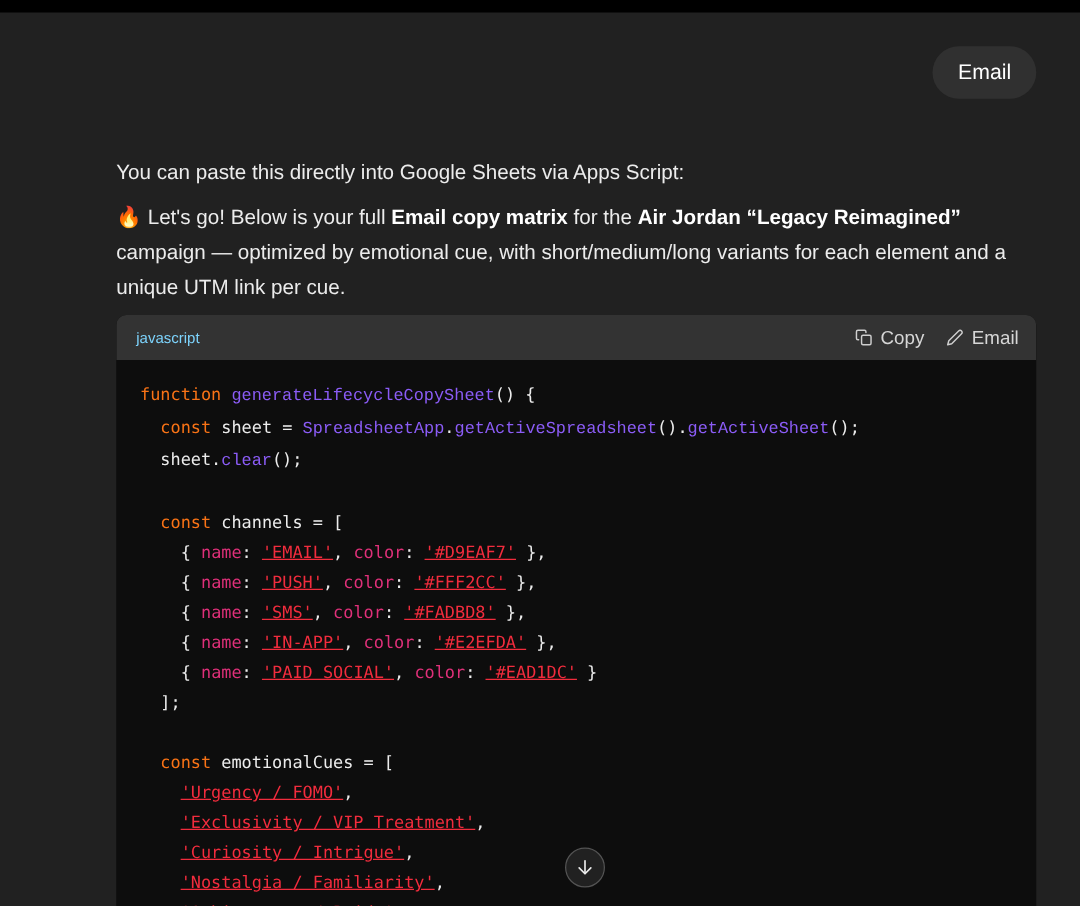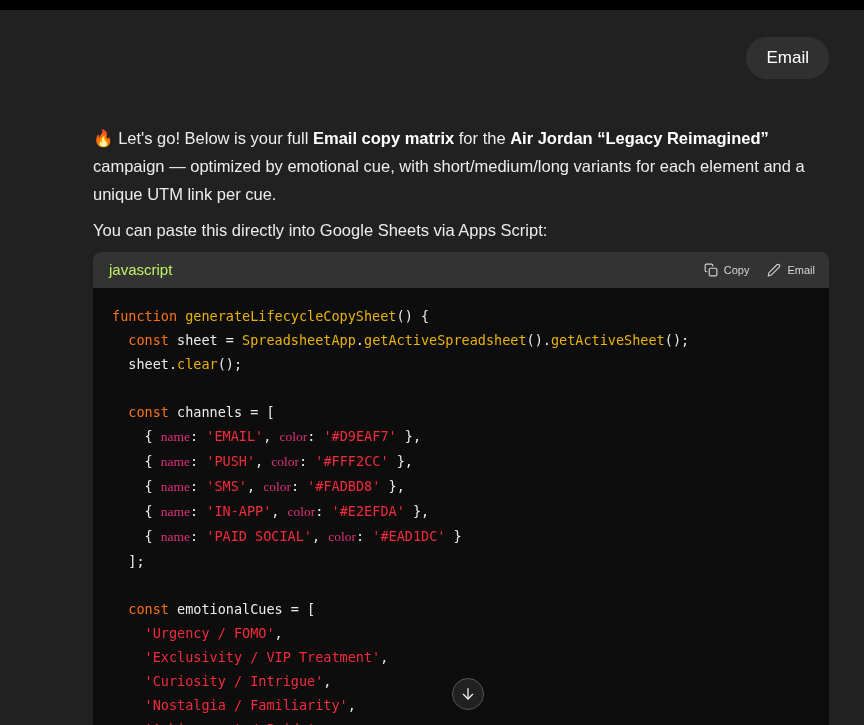--- a/index.html
+++ b/index.html
@@ -24,40 +24,40 @@
   .assistant { margin-top: 45px; color: #ececec; font-size: 16.5px; line-height: 28px; width: 736px; }
   .assistant p { margin: 0 0 8px 0; }
   .assistant b { font-weight: 700; color: #ffffff; }
 
   .code-block { margin-top: 8px; border-radius: 8px; overflow: hidden; background: #0d0d0d; }
   .code-header {
     height: 36px; background: #333333;
     display: flex; align-items: center; justify-content: space-between;
     padding: 0 14px 0 16px;
   }
-  .lang { color: #bef264; font-size: 15px; }
+  .lang { color: #7dd3fc; font-size: 12px; }
   .actions { display: flex; gap: 18px; }
   .code-btn {
     display: flex; align-items: center; gap: 6px;
     background: none; border: none; padding: 0;
-    color: #d6d6d6; font-size: 11px; font-family: inherit; cursor: pointer;
+    color: #d6d6d6; font-size: 15px; font-family: inherit; cursor: pointer;
   }
   .code-btn svg { width: 14px; height: 14px; stroke: #cfcfcf; }
 
   .code-body {
     margin: 0; padding: 16px 16px 16px 19px;
     font-family: "DejaVu Sans Mono", monospace;
     font-size: 13.5px; line-height: 24px; color: #ececec;
   }
   .code-line { white-space: pre; min-height: 24px; }
   .tk-p { color: #ececec; }
   .tk-k { color: #f97316; }
-  .tk-f { color: #eab308; }
-  .tk-s { color: #f22c3d; }
-  .tk-a { color: #df3079; font-family: Liberation Serif, serif; }
+  .tk-f { color: #8b5cf6; font-family: Liberation Mono, monospace; }
+  .tk-s { color: #f22c3d; text-decoration: underline; }
+  .tk-a { color: #df3079; }
 
   .scroll-down {
     position: absolute; left: 452px; top: 678px;
     width: 32px; height: 32px; border-radius: 50%;
     background: #212121; border: 1px solid #535353;
     display: flex; align-items: center; justify-content: center;
     cursor: pointer; padding: 0;
   }
   .scroll-down svg { width: 16px; height: 16px; stroke: #ececec; }
 </style>
@@ -68,22 +68,22 @@
 
 <div class="chat">
 
   <div class="user-row">
     <div class="user-bubble">
       <span>Email</span>
     </div>
   </div>
 
   <div class="assistant">
+    <p>You can paste this directly into Google Sheets via Apps Script:</p>
     <p><span>🔥 Let's go! Below is your full </span><b>Email copy matrix</b><span> for the </span><b>Air Jordan “Legacy Reimagined”</b><span> campaign — optimized by emotional cue, with short/medium/long variants for each element and a unique UTM link per cue.</span></p>
-    <p>You can paste this directly into Google Sheets via Apps Script:</p>
 
     <div class="code-block">
       <div class="code-header">
         <span class="lang">javascript</span>
         <div class="actions">
           <button class="code-btn">
             <svg viewBox="0 0 24 24" fill="none" stroke-width="2" stroke-linecap="round" stroke-linejoin="round">
               <rect x="9" y="9" width="13" height="13" rx="2" ry="2"></rect>
               <path d="M5 15H4a2 2 0 0 1-2-2V4a2 2 0 0 1 2-2h9a2 2 0 0 1 2 2v1"></path>
             </svg>

